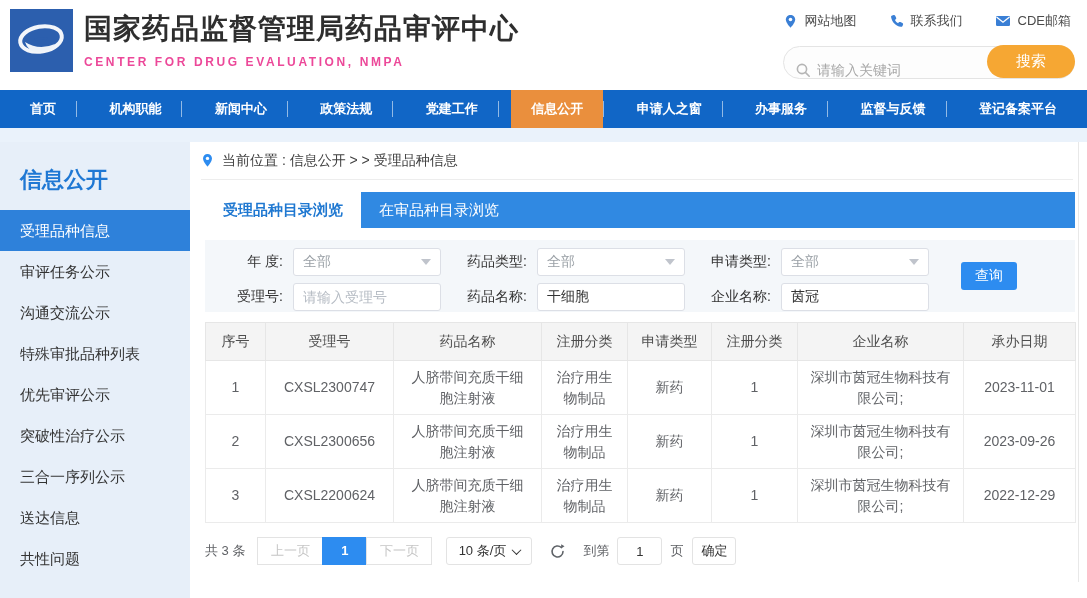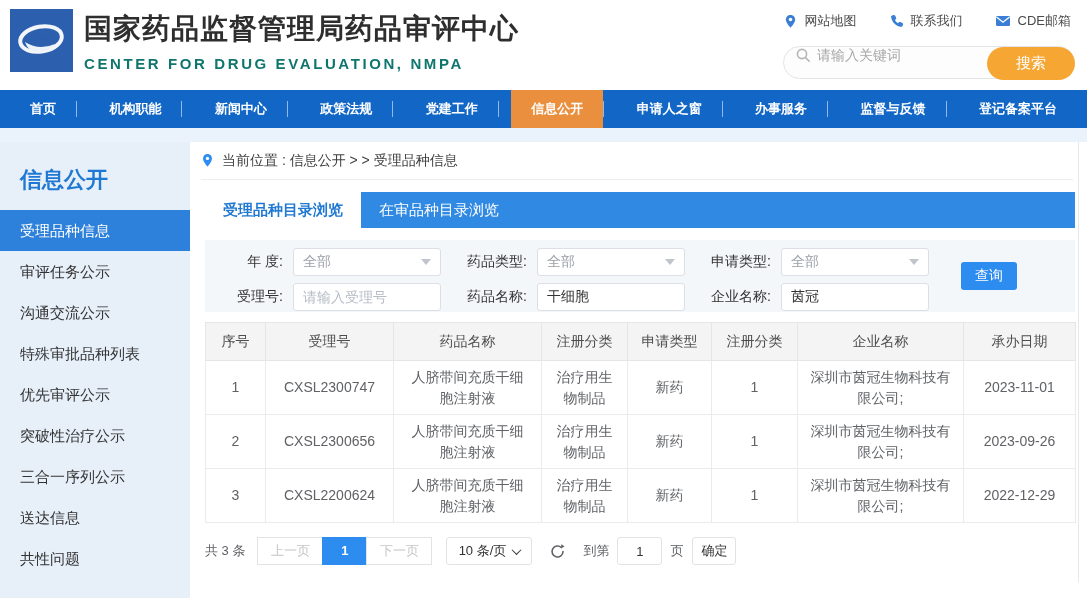--- a/index.html
+++ b/index.html
@@ -7,24 +7,24 @@
   html,body { background:#fff; }
   .page {
     position:relative; width:1087px; height:598px; overflow:hidden;
     font-family:"Liberation Sans","DejaVu Sans",sans-serif; background:#fff;
   }
   
   .top-header { position:absolute; top:0; left:0; width:100%; height:76px; background:#fff; }
   .logo { position:absolute; left:10px; top:9px; width:63px; height:63px; background:#2c5fae; display:flex; align-items:center; justify-content:center; }
   .titles { position:absolute; left:84px; top:10px; white-space:nowrap; }
   .title-cn { font-size:28px; font-weight:bold; color:#2e2e2e; letter-spacing:1px; }
-  .title-en { margin-top:7px; font-size:15px; font-weight:bold; color:#0f766e; letter-spacing:2.6px; }
+  .title-en { margin-top:7px; font-size:12px; font-weight:bold; color:#ec4899; letter-spacing:2.6px; }
   .quick-links { position:absolute; right:16px; top:12px; display:flex; gap:32px; }
   .quick-link { display:flex; align-items:center; gap:7px; font-size:13px; color:#4a4a4a; cursor:pointer; white-space:nowrap; }
-  .searchbar { position:absolute; right:12px; top:46px; width:292px; height:33px; border:1px solid #e4e4e4; border-radius:17px; background:#fdfdfd; display:flex; align-items:flex-start; }
+  .searchbar { position:absolute; right:12px; top:46px; width:292px; height:33px; border:1px solid #e4e4e4; border-radius:17px; background:#fdfdfd; display:flex; align-items:flex-end; }
   .search-glyph { margin-left:11px; display:flex; }
   .search-input { flex:1; min-width:0; border:none; outline:none; background:transparent; font-size:14px; color:#333; padding:0 6px; font-family:inherit; }
   .search-input::placeholder { color:#a8a8a8; }
   .search-btn { width:88px; height:33px; margin-right:-1px; flex:0 0 auto; border:none; border-radius:17px; background:#f6a733; color:#fff; font-size:15px; cursor:pointer; font-family:inherit; }
   
   .mainnav { position:absolute; top:90px; left:0; width:100%; height:38px; background:#1166c6; }
   .nav-list { display:flex; justify-content:space-between; width:100%; height:100%; list-style:none; padding:0 10px; }
   .nav-item { position:relative; display:flex; align-items:center; padding:0 20px; color:#fff; font-size:13px; font-weight:bold; white-space:nowrap; cursor:pointer; }
   .nav-item:not(:last-child)::after { content:""; position:absolute; right:-1px; top:50%; transform:translateY(-50%); width:1px; height:16px; background:rgba(255,255,255,.55); }
   .nav-item.active { background:#ea8f3d; }

